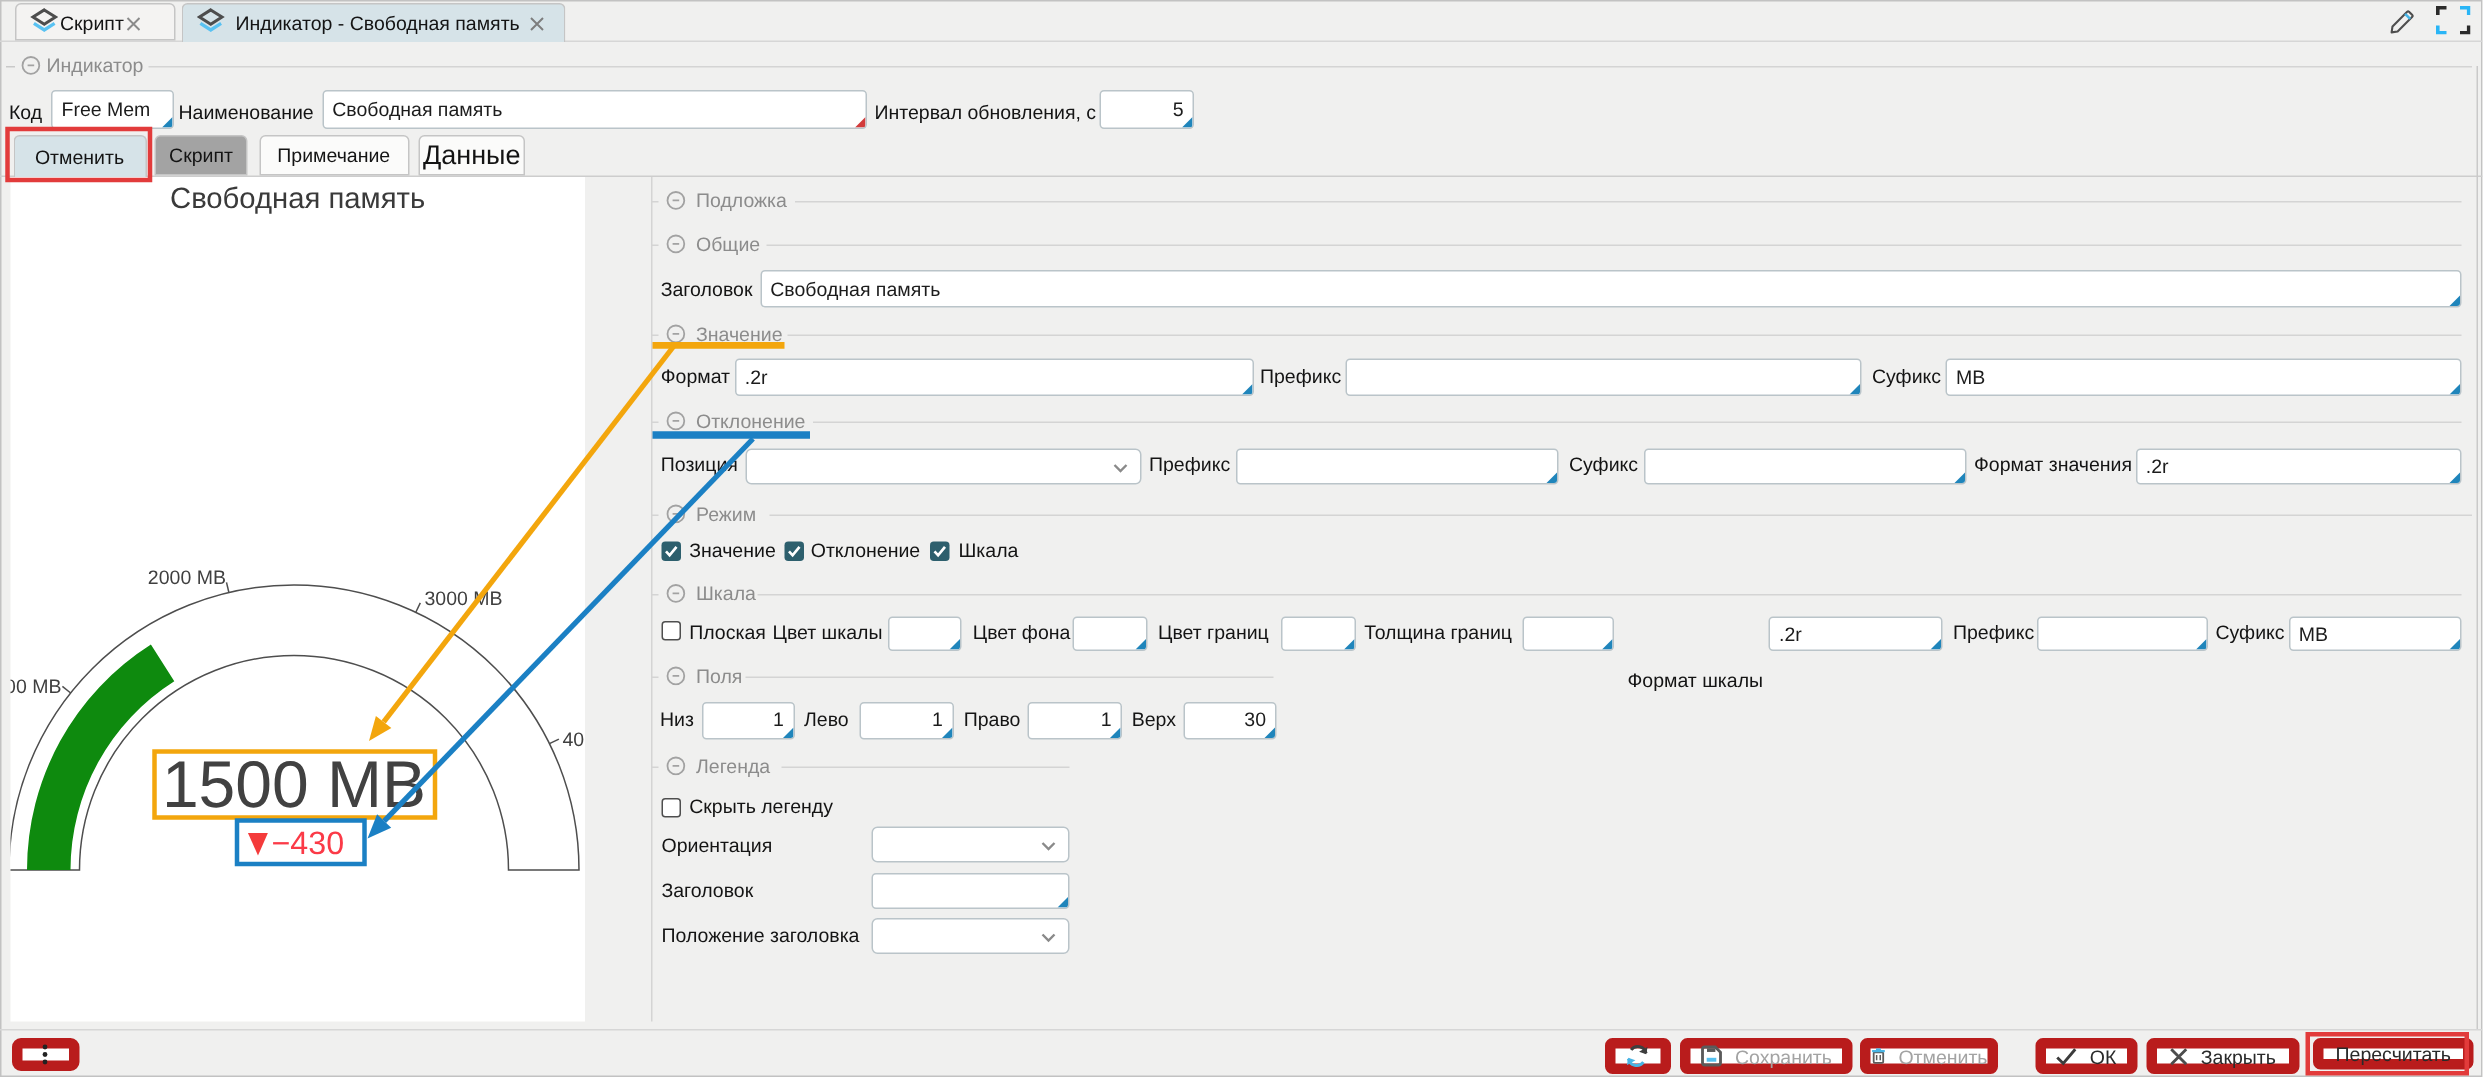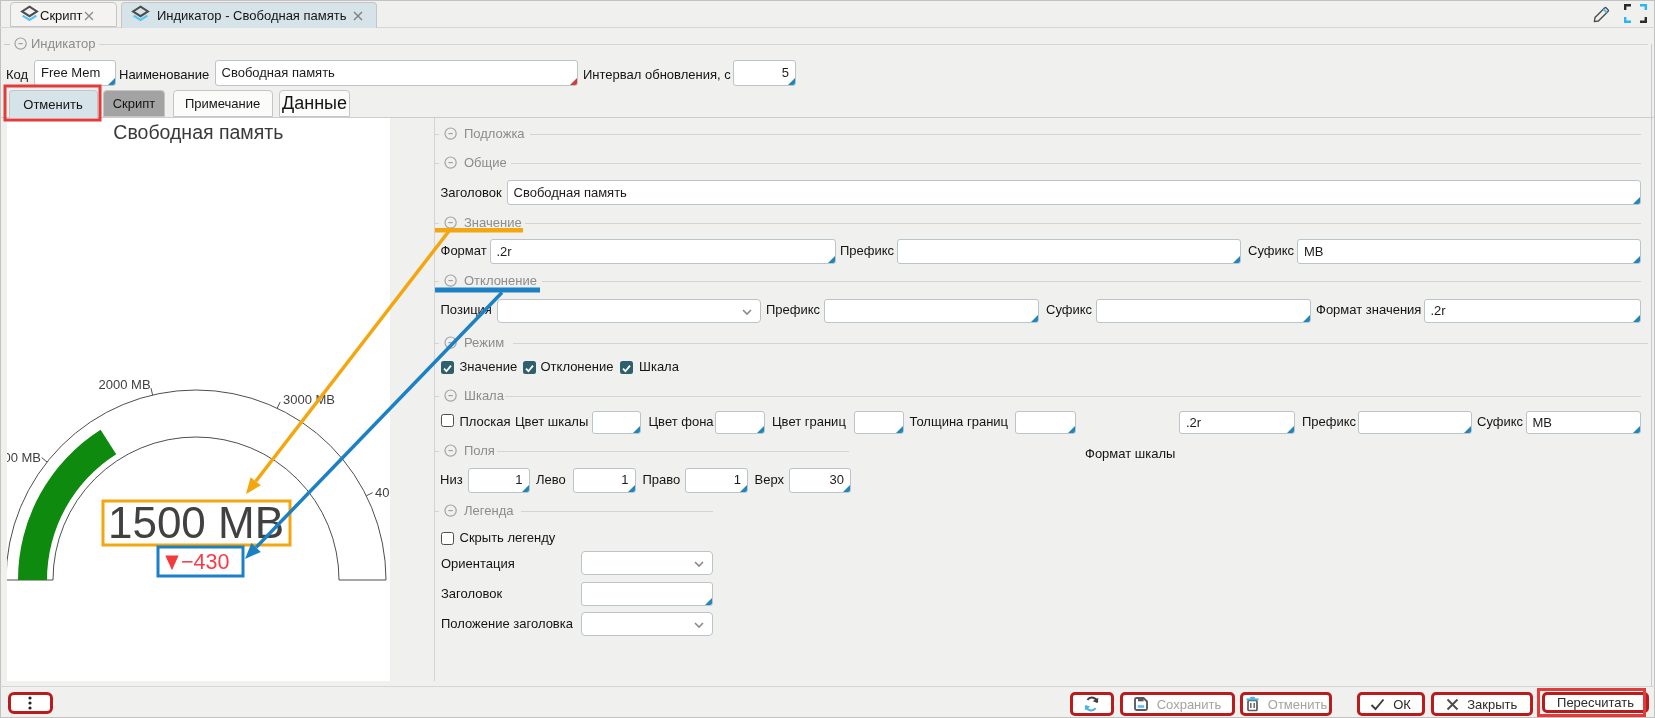--- a/index.html
+++ b/index.html
@@ -6,21 +6,21 @@
 .abs{position:absolute}
 .lbl{position:absolute;font-size:13px;color:#141414;white-space:nowrap}
 .hdr{position:absolute;font-size:13px;color:#8c8c8c;white-space:nowrap}
 .hline{position:absolute;height:1px;background:#d4d4d4}
 .vline{position:absolute;width:1px;background:#d4d4d4}
 .inp{position:absolute;background:#fff;border:1px solid #bac4c9;border-radius:3px;font-size:13px;color:#1c1c1c;padding:0 6px;white-space:nowrap;overflow:hidden}
 .ct{position:absolute;right:0;bottom:0;width:0;height:0;border-left:7px solid transparent;border-bottom:7px solid #1f85bb}
 .ctr{position:absolute;right:0;bottom:0;width:0;height:0;border-left:7px solid transparent;border-bottom:7px solid #d23b3b}
 .cbx{position:absolute;width:13px;height:13px;border-radius:2.5px;background:#2d5f6d}
 .cbu{position:absolute;width:13px;height:13px;border-radius:2.5px;background:#fff;border:1.8px solid #4e4e4e}
-.btn{position:absolute;background:#fff;border:3px solid #b91c1c;border-radius:5px;font-size:13px;color:#2a2a2a;display:flex;align-items:center;justify-content:center;gap:8px;white-space:nowrap}
+.btn{position:absolute;background:#fff;border:7px solid #b91c1c;border-radius:5px;font-size:13px;color:#2a2a2a;display:flex;align-items:center;justify-content:center;gap:8px;white-space:nowrap}
 .btn.dis{color:#a3a3a3}
 .tab1{position:absolute;border:1px solid #c5c5c5;border-radius:4px 4px 0 0;display:flex;align-items:center}
 </style></head><body>
 <div class="abs" style="left:0;top:0;width:1655px;height:718px;border:1px solid #c2c2c2"></div>
 <div class="hline" style="left:0;top:27px;width:1655px;background:#d6d6d6"></div>
 <div class="tab1" style="left:10px;top:2px;width:107px;height:25px;background:#f4f3f2"></div>
 <svg class="abs" style="left:20px;top:5px" width="19" height="18" viewBox="0 0 19 18">
     <path d="M9.5 1.6 L17 6.4 L9.5 11.2 L2 6.4 Z" fill="none" stroke="#4d4d4d" stroke-width="2"></path>
     <path d="M2.6 10.6 L9.5 15 L16.4 10.6" fill="none" stroke="#59c2f2" stroke-width="2.2"></path>
   </svg>

